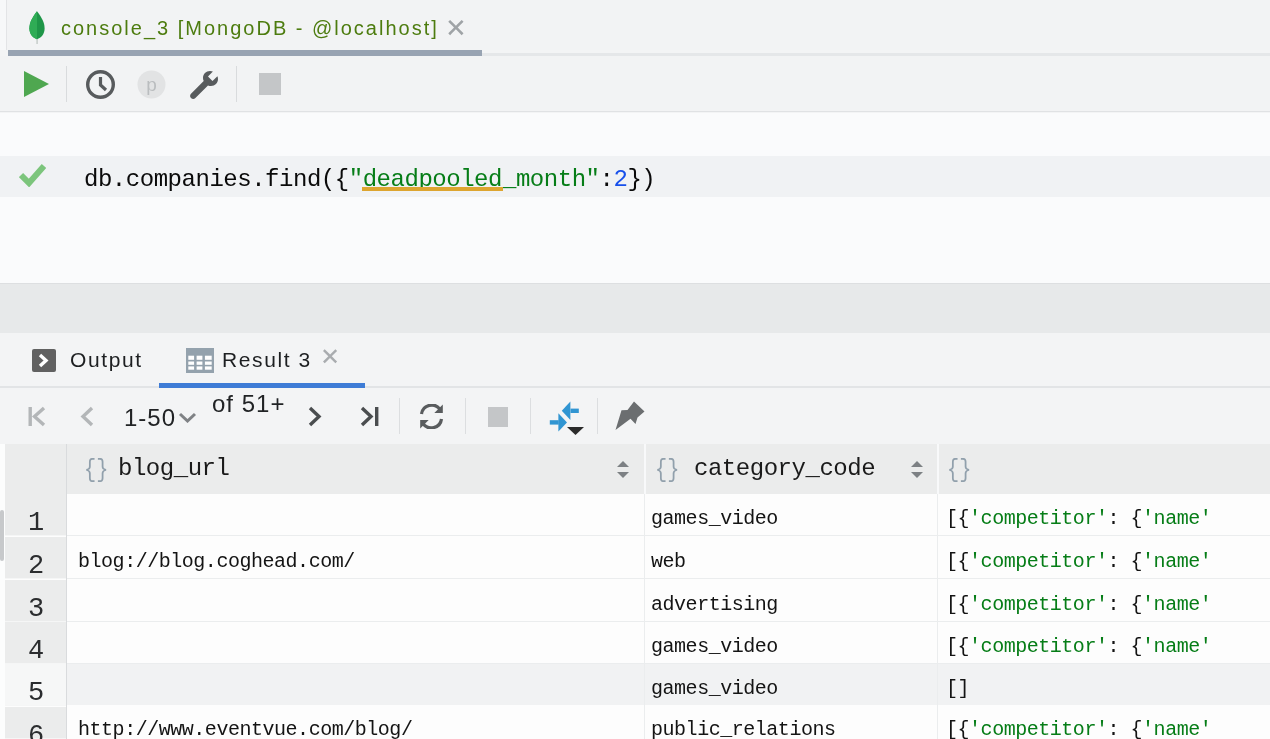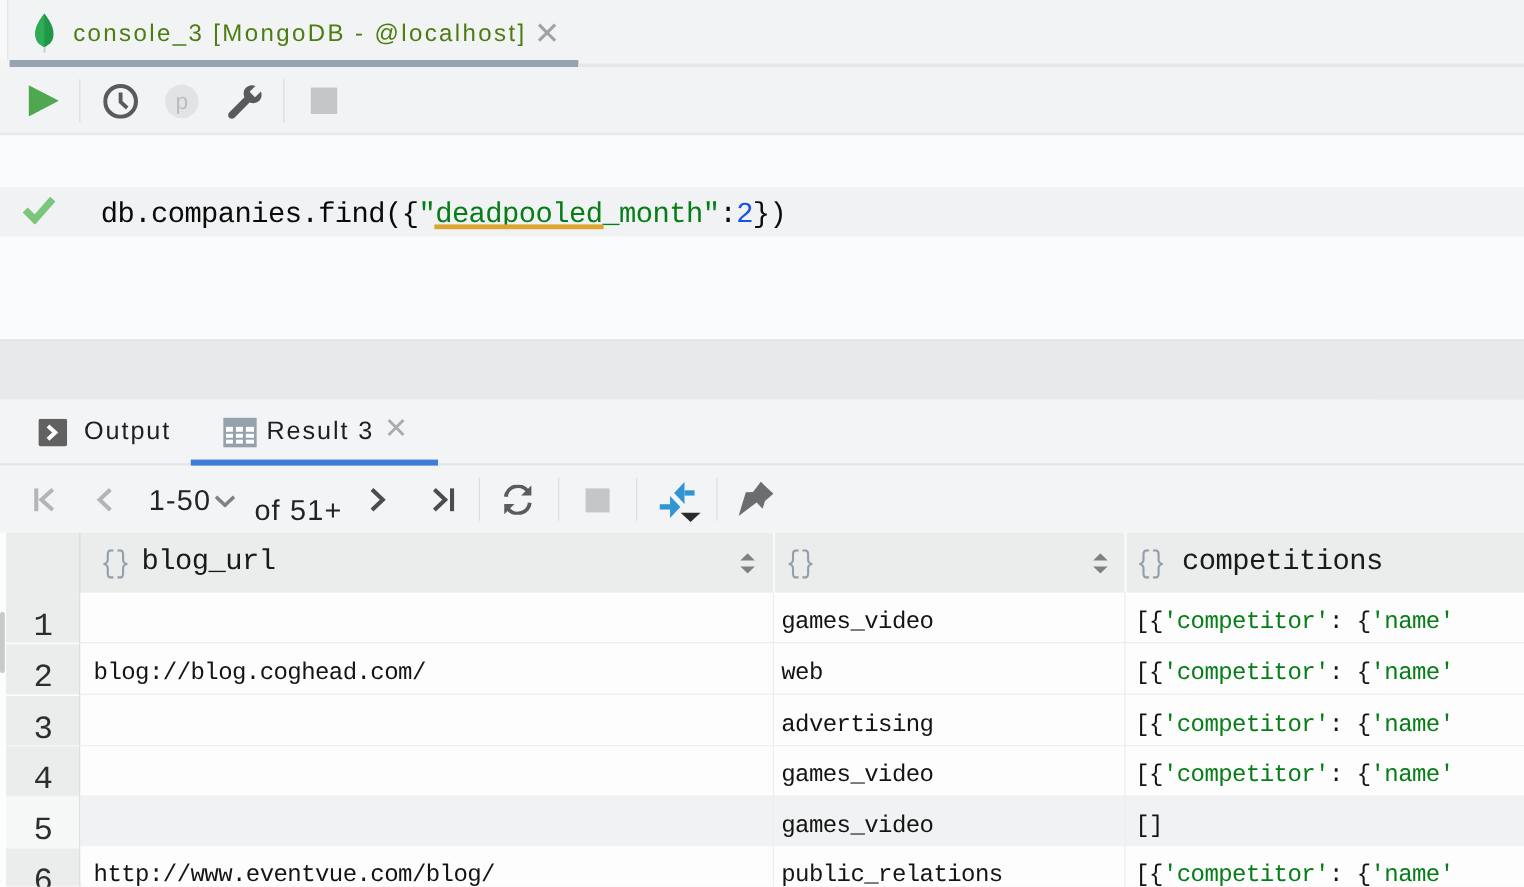--- a/index.html
+++ b/index.html
@@ -139,21 +139,21 @@
       <path d="M16 2 L6.5 10.5 L16 19" fill="none" stroke="#b3b6b8" stroke-width="3.4"></path>
       <rect x="0.5" y="1" width="3.4" height="19" fill="#b3b6b8"></rect>
     </svg>
     <svg class="abs" style="left:79px; top:18px;" width="18" height="21" viewBox="0 0 18 21">
       <path d="M13 2 L4 10.5 L13 19" fill="none" stroke="#b3b6b8" stroke-width="3.4"></path>
     </svg>
     <div class="pgtext abs" style="left:124px; top:16px;">1-50</div>
     <svg class="abs" style="left:178px; top:24px;" width="19" height="11" viewBox="0 0 19 11">
       <path d="M2 2 L9.5 9 L17 2" fill="none" stroke="#7f8285" stroke-width="3"></path>
     </svg>
-    <div class="pgtext abs" style="left:212px; top:24px;">of 51+</div>
+    <div class="pgtext abs" style="left:212px; top:2px;">of 51+</div>
     <svg class="abs" style="left:305px; top:18px;" width="18" height="21" viewBox="0 0 18 21">
       <path d="M5 2 L14 10.5 L5 19" fill="none" stroke="#4a4d4f" stroke-width="3.4"></path>
     </svg>
     <svg class="abs" style="left:355px; top:18px;" width="25" height="21" viewBox="0 0 25 21">
       <path d="M7 2 L16 10.5 L7 19" fill="none" stroke="#4a4d4f" stroke-width="3.4"></path>
       <rect x="20" y="1" width="3.4" height="19" fill="#4a4d4f"></rect>
     </svg>
     <div class="vsep2 abs" style="left:399px;"></div>
     <svg class="abs" style="left:418px; top:16px;" width="27" height="25" viewBox="0 0 27 25">
       <path d="M3.5 10 A 10.2 10.2 0 0 1 22 5.5" fill="none" stroke="#595c5e" stroke-width="3.2"></path>
@@ -184,27 +184,27 @@
     <div id="lthumb" class="abs"></div>
     <div id="thead" class="abs">
       <span class="brace abs" style="left:79px; top:11px;">{}</span>
       <span class="hname abs" style="left:113px; top:11px;">blog_url</span>
       <svg class="abs" style="left:611px; top:17px;" width="14" height="17" viewBox="0 0 14 17">
         <path d="M7 0 L13 6 L1 6 Z" fill="#7d8184"></path>
         <path d="M7 17 L13 11 L1 11 Z" fill="#7d8184"></path>
       </svg>
       <div class="hsep abs" style="left:639px;"></div>
       <span class="brace abs" style="left:650px; top:11px;">{}</span>
+      <span class="hname abs" style="left:689px; top:11px;">category_code</span>
       <svg class="abs" style="left:905px; top:17px;" width="14" height="17" viewBox="0 0 14 17">
         <path d="M7 0 L13 6 L1 6 Z" fill="#7d8184"></path>
         <path d="M7 17 L13 11 L1 11 Z" fill="#7d8184"></path>
       </svg>
       <div class="hsep abs" style="left:932px;"></div>
       <span class="brace abs" style="left:942px; top:11px;">{}</span>
-      <span class="hname abs" style="left:980px; top:11px;">competitions</span>
     </div>
     <div id="gutter" class="abs">
       <div class="gcell abs" style="top:0px;">1</div>
       <div class="gcell abs" style="top:43px;">2</div>
       <div class="gcell abs" style="top:86px;">3</div>
       <div class="gcell abs" style="top:128px;">4</div>
       <div class="gcell abs" style="top:170px; background:#f6f7f7;">5</div>
       <div class="gcell abs" style="top:213px; height:32px;">6</div>
     </div>
     <div id="gvline" class="abs"></div>

